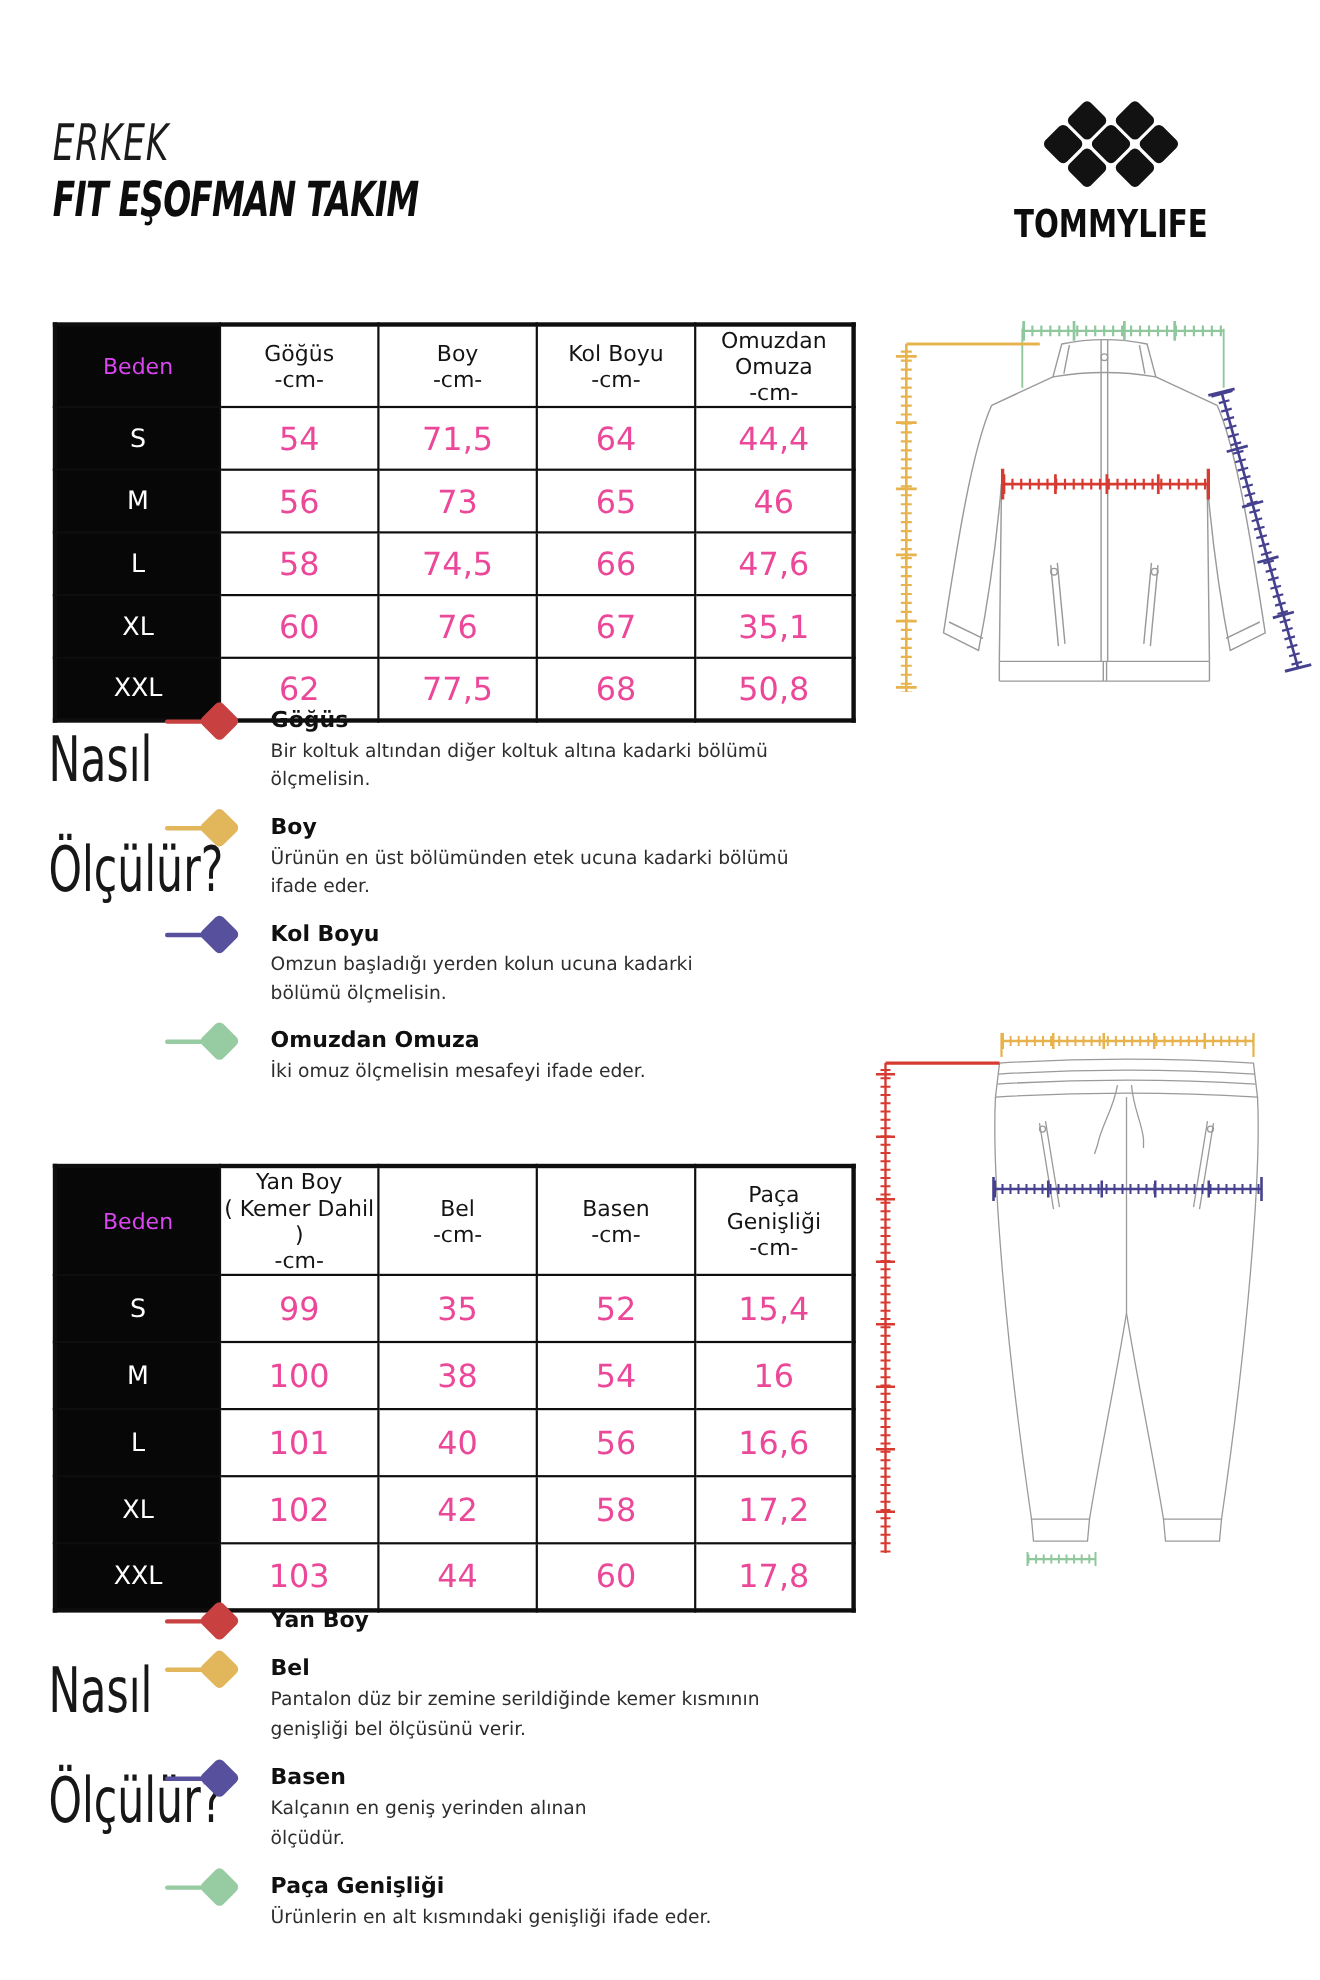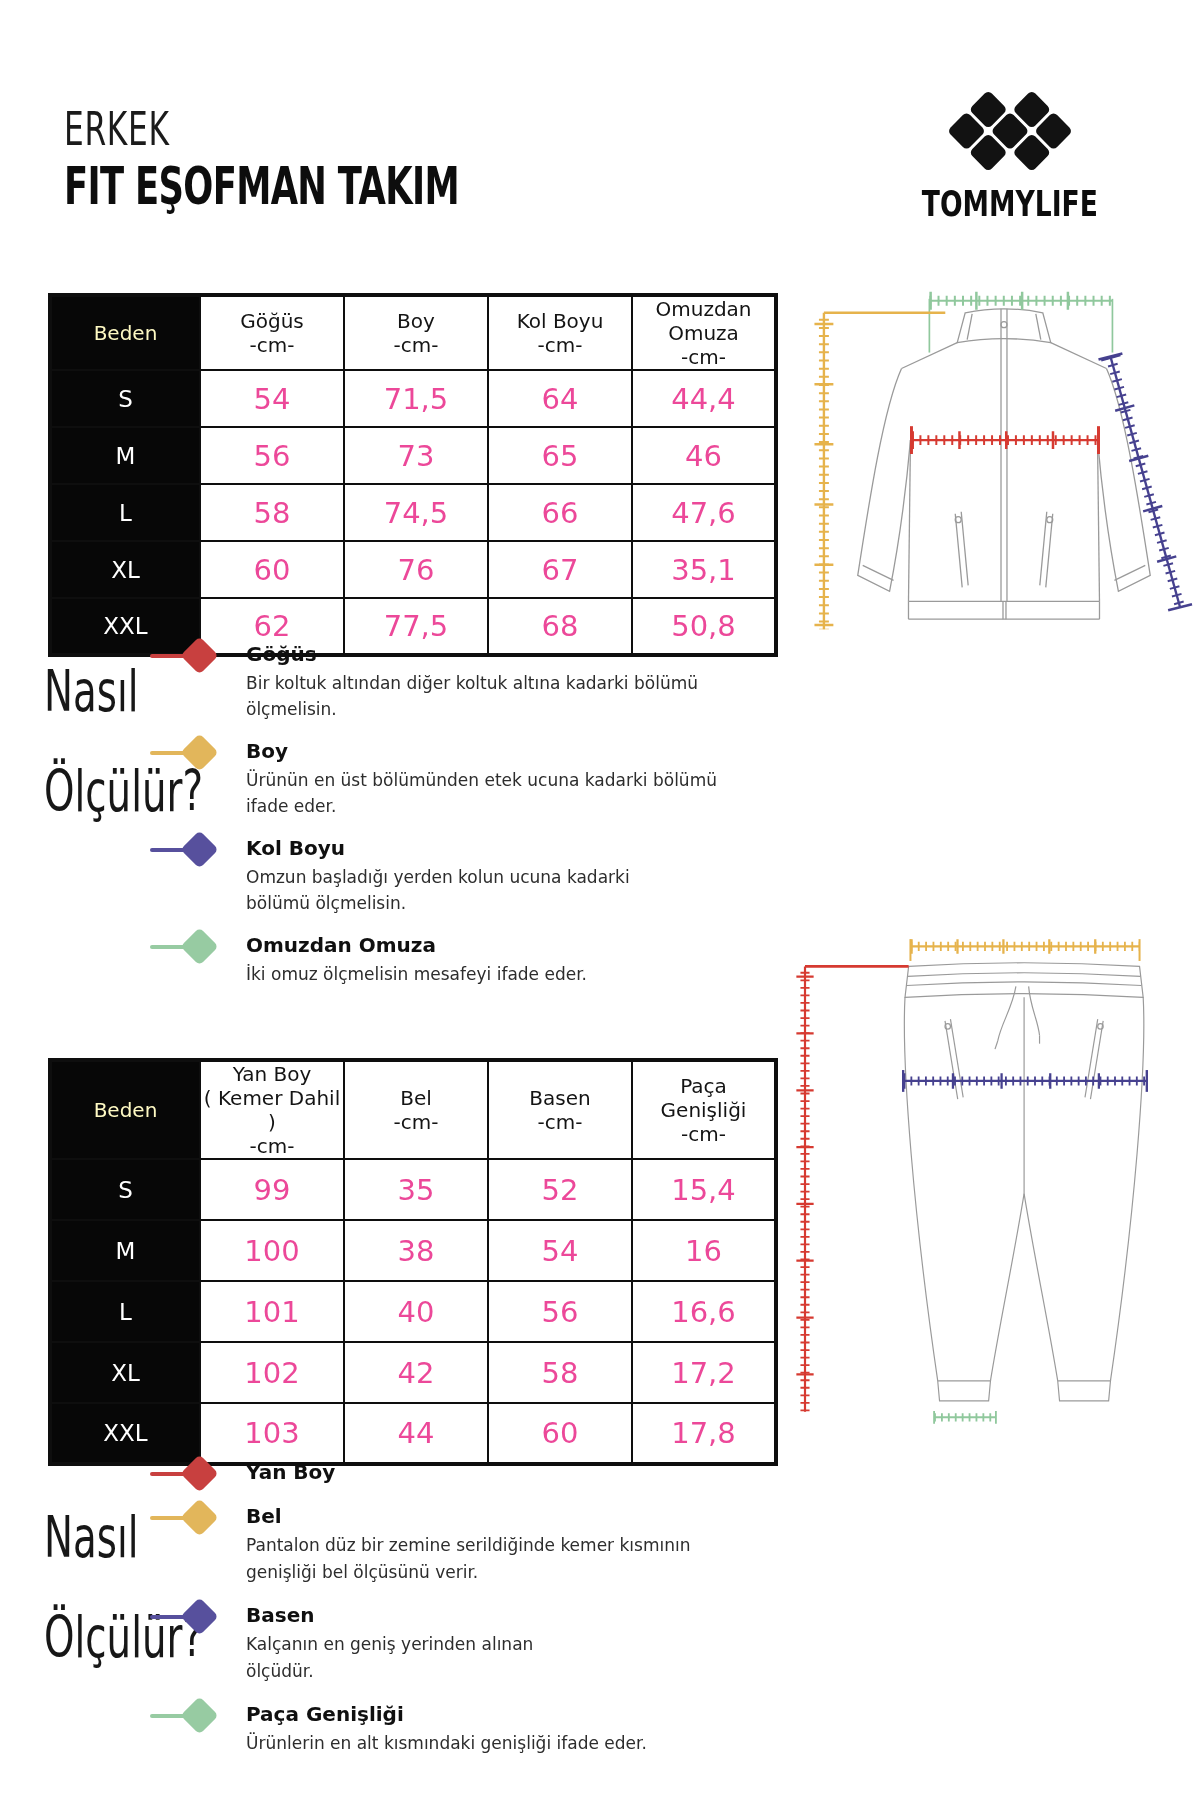--- a/index.html
+++ b/index.html
@@ -4,37 +4,37 @@
 <style>
   html,body{margin:0;padding:0;background:#ffffff;}
   .page{position:relative;width:1200px;height:1800px;background:#fff;overflow:hidden;
         font-family:"DejaVu Sans","Liberation Sans",sans-serif;color:#161616;}
 
   
   .cond{display:inline-block;transform:scaleX(0.68);transform-origin:0 50%;white-space:nowrap;}
   .cond-c{display:inline-block;transform:scaleX(0.76);transform-origin:50% 50%;white-space:nowrap;}
 
   
-  .title-block{position:absolute;left:64px;top:104px;}
+  .title-block{position:absolute;left:48px;top:104px;font-style:italic;}
   .title-thin{font-size:46px;font-weight:400;letter-spacing:1px;line-height:1.1;color:#1b1b1b;}
-  .title-bold{font-size:52px;font-weight:800;letter-spacing:-1px;line-height:1.15;color:#0d0d0d;margin-top:2px;}
+  .title-bold{font-size:44px;font-weight:800;letter-spacing:-1px;line-height:1.15;color:#0d0d0d;margin-top:2px;}
 
   .brand{position:absolute;left:845px;top:88px;width:330px;text-align:center;}
   .brand-mark{display:block;margin:0 auto;}
   .brand-word{font-size:35px;font-weight:800;letter-spacing:0px;color:#0d0d0d;margin-top:10px;}
 
   
   table.size-table{position:absolute;left:48px;width:730px;border-collapse:collapse;
         border:4px solid #0e0e0e;table-layout:fixed;}
   table.size-table col.c0{width:150px;}
   table.size-table th,table.size-table td{border:2px solid #0e0e0e;text-align:center;
         vertical-align:middle;padding:0;}
   .hcell{font-size:20px;font-weight:500;line-height:1.2;color:#141414;}
   td.val{font-size:29px;color:#ec4899;}
-  .size-col{background:#070707;color:#fef9c3;font-weight:400;}
+  .size-col{background:#070707;color:#d946ef;font-weight:400;}
   th.size-name{font-size:23px;font-weight:400;color:#fff;background:#070707;}
   #t1 thead tr{height:54px;}
   #t1 tbody tr{height:57px;}
   #t2 thead tr{height:84px;}
   #t2 tbody tr{height:61px;}
 
   
   .jacket-wrap{position:absolute;left:808px;top:278px;}
   .pants-wrap{position:absolute;left:765px;top:928px;}
 

